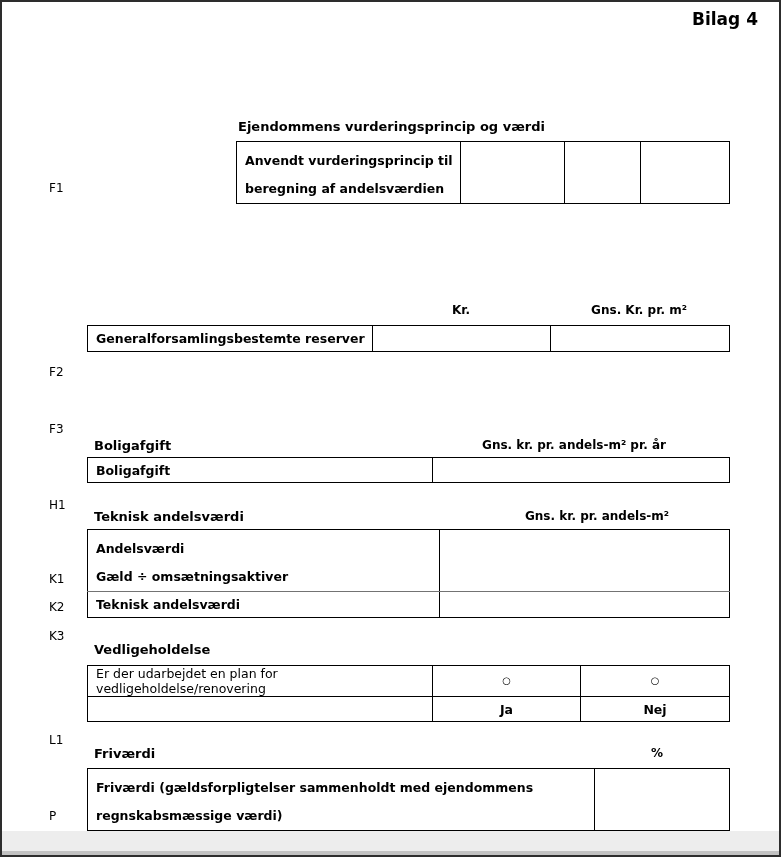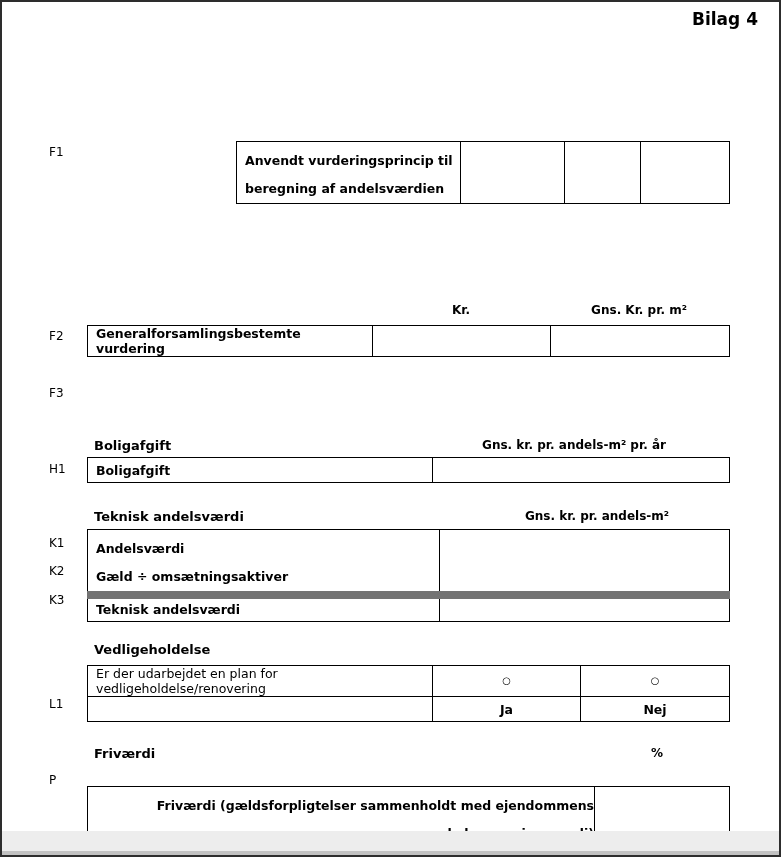--- a/index.html
+++ b/index.html
@@ -10,42 +10,43 @@
     font-family:"DejaVu Sans", sans-serif; color:#000;
   }
   .bilag { position:absolute; top:7px; right:21px; font-size:17px; font-weight:bold; }
   .banner {
     position:absolute; left:47px; top:57px; width:680px; height:46px;
     border:2px solid #111; background:#9cbb59;
     font-size:12.5px; font-weight:bold; padding:9px 8px 0 8px; letter-spacing:-0.1px;
   }
   .heading { position:absolute; font-size:13px; font-weight:bold; white-space:nowrap; }
   .unit { position:absolute; font-size:12px; font-weight:bold; transform:translateX(-50%); white-space:nowrap; }
-  .rowlabel { position:absolute; left:47px; font-size:12px; font-weight:normal; }
+  .rowlabel { position:absolute; left:47px; font-size:12px; font-weight:normal;margin-top:36px; }
   table.grid { position:absolute; border-collapse:collapse; table-layout:fixed; }
   .grid td { border:1.5px solid #000; padding:0; font-size:12.5px; font-weight:bold; vertical-align:middle; }
   .grid td.tx { padding-left:8px; }
   .lines { line-height:28px; padding-top:2px; }
   .hl { line-height:28px; text-align:center; }
   .circle { text-align:center; font-size:10px; font-weight:normal; line-height:18px; cursor:pointer; }
   td.opt { vertical-align:top; padding-top:3px; }
   td.center { text-align:center; }
   td.plain { font-weight:normal; }
-  tr.sumline td { border-bottom:8px solid #737373; }
+  tr.sumline td { border-bottom:1px solid #737373; }
   .footer-strip { position:absolute; left:0; right:0; top:829px; bottom:0; background:#ededed; }
   .footer-strip .edge { position:absolute; left:0; right:0; bottom:0; height:4px; background:#c2c2c2; }
 </style>
 </head>
 <body>
 
 <div class="page">
 
   <div class="bilag">Bilag 4</div>
 
 
+  <div class="heading" style="left:236px; top:117px;">Ejendommens vurderingsprincip og værdi</div>
   <div class="rowlabel" style="top:143px;">F1</div>
 
   <table class="grid" style="left:234px; top:139px; width:493px;">
     <colgroup>
         <col style="width:224px">
         <col style="width:104px">
         <col style="width:76px">
         <col style="width:89px">
       </colgroup>
     <tbody>
@@ -69,21 +70,21 @@
   <div class="rowlabel" style="top:384px;">F3</div>
 
   <table class="grid" style="left:85px; top:323px; width:642px;">
     <colgroup>
         <col style="width:285px">
         <col style="width:178px">
         <col style="width:179px">
       </colgroup>
     <tbody>
     <tr style="height:26px;">
-      <td class="tx">Generalforsamlingsbestemte vurdering</td>
+      <td class="tx">Generalforsamlingsbestemte reserver</td>
       <td></td>
       <td></td>
     </tr>
   </tbody>
     </table>
 
   <div class="heading" style="left:92px; top:436px;">Boligafgift</div>
   <div class="unit" style="left:572px; top:436px;">Gns. kr. pr. andels-m² pr. år</div>
   <div class="rowlabel" style="top:460px;">H1</div>
 
@@ -148,21 +149,21 @@
       <td class="center">Ja</td>
       <td class="center">Nej</td>
     </tr>
   </tbody>
     </table>
 
   <div class="heading" style="left:92px; top:744px;">Friværdi</div>
   <div class="unit" style="left:655px; top:744px;">%</div>
   <div class="rowlabel" style="top:771px;">P</div>
 
-  <table class="grid" style="left:85px; top:784px; width:642px;text-align:right;">
+  <table class="grid" style="left:85px; top:766px; width:642px;">
     <colgroup>
         <col style="width:507px">
         <col style="width:135px">
       </colgroup>
     <tbody>
         <tr style="height:47px;">
       <td class="tx opt">
         <div class="lines">
           <div>Friværdi (gældsforpligtelser sammenholdt med ejendommens</div>
           <div>regnskabsmæssige værdi)</div>

